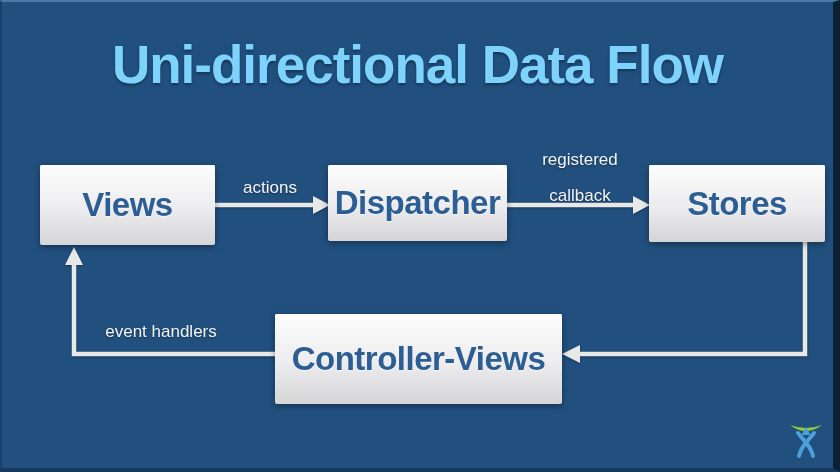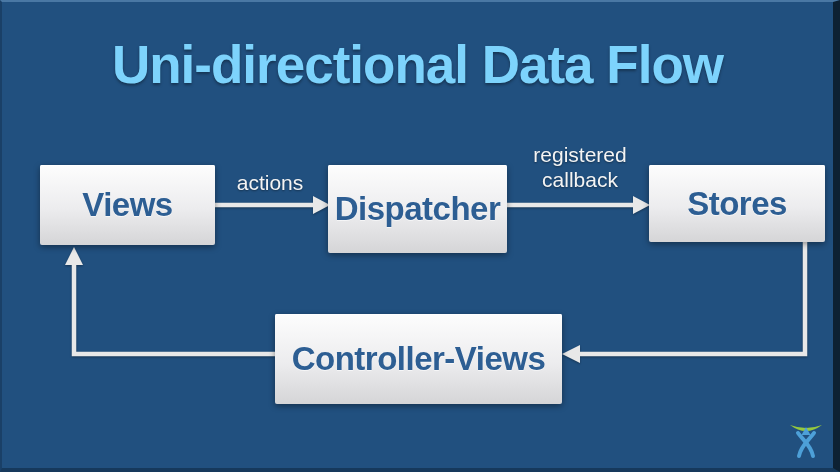--- a/index.html
+++ b/index.html
@@ -49,30 +49,30 @@
     background: linear-gradient(to bottom, #fdfdfd 0%, #ececee 55%, #d5d5d7 100%);
     border-radius: 2px;
     box-shadow: 0 2px 6px rgba(0,0,0,0.40), inset 0 1px 0 #ffffff;
     color: #2D5E93;
     font-weight: 700;
     font-size: 33px;
     letter-spacing: -0.5px;
     text-shadow: 0 1px 0 rgba(255,255,255,0.6);
   }
   #node-views            { left: 38px;  top: 163px; width: 175px; height: 80px; }
-  #node-dispatcher       { left: 326px; top: 163px; width: 179px; height: 88px; }
+  #node-dispatcher       { left: 326px; top: 163px; width: 179px; height: 76px; }
   #node-stores           { left: 647px; top: 163px; width: 176px; height: 77px; }
   #node-controller-views { left: 273px; top: 312px; width: 287px; height: 90px; }
   .edge-label {
     position: absolute;
     z-index: 3;
     color: #f4f4f4;
-    font-size: 21px;
+    font-size: 17px;
     text-align: center;
-    line-height: 25px;
+    line-height: 36px;
     text-shadow: 0 1px 2px rgba(0,0,0,0.4);
   }
   #label-actions             { left: 208px; top: 168px; width: 120px; }
   #label-registered-callback { left: 513px; top: 140px; width: 130px; }
   #label-change-events       { left: 613px; top: 312px; width: 160px; }
   #label-event-handlers      { left: 79px;  top: 312px; width: 160px; }
   .logo {
     position: absolute;
     left: 786px; top: 416px;
     width: 36px; height: 42px;
@@ -101,20 +101,21 @@
     <polygon points="63,263 81,263 72,245"></polygon>
   </svg>
 
   <div class="node" id="node-views">Views</div>
   <div class="node" id="node-dispatcher">Dispatcher</div>
   <div class="node" id="node-stores">Stores</div>
   <div class="node" id="node-controller-views">Controller-Views</div>
 
   <div class="edge-label" id="label-actions">actions</div>
   <div class="edge-label" id="label-registered-callback">registered callback</div>
+  <div class="edge-label" id="label-event-handlers">event handlers</div>
 
   <svg class="logo" viewBox="0 0 36 42" xmlns="http://www.w3.org/2000/svg">
 
     <path d="M2,7 Q18,19 34,7 Q18,13 2,7 Z" fill="#95C93D"></path>
 
     <path d="M10,15 C14,21 23,27 25,38" stroke="#4DA0D8" stroke-width="4" stroke-linecap="round" fill="none"></path>
     <path d="M26,15 C22,21 13,27 11,38" stroke="#4DA0D8" stroke-width="4" stroke-linecap="round" fill="none"></path>
 
     <polygon points="18,9 13.5,17 22.5,17" fill="#4DA0D8"></polygon>
   </svg>

